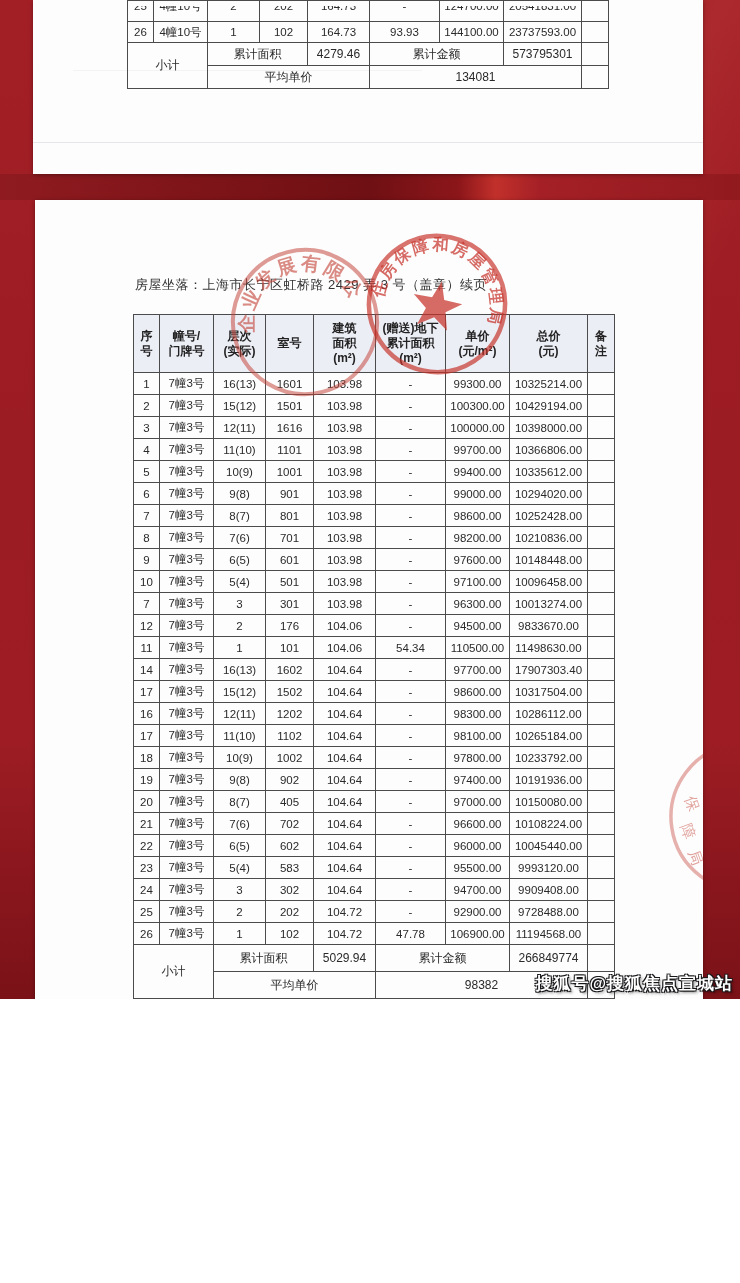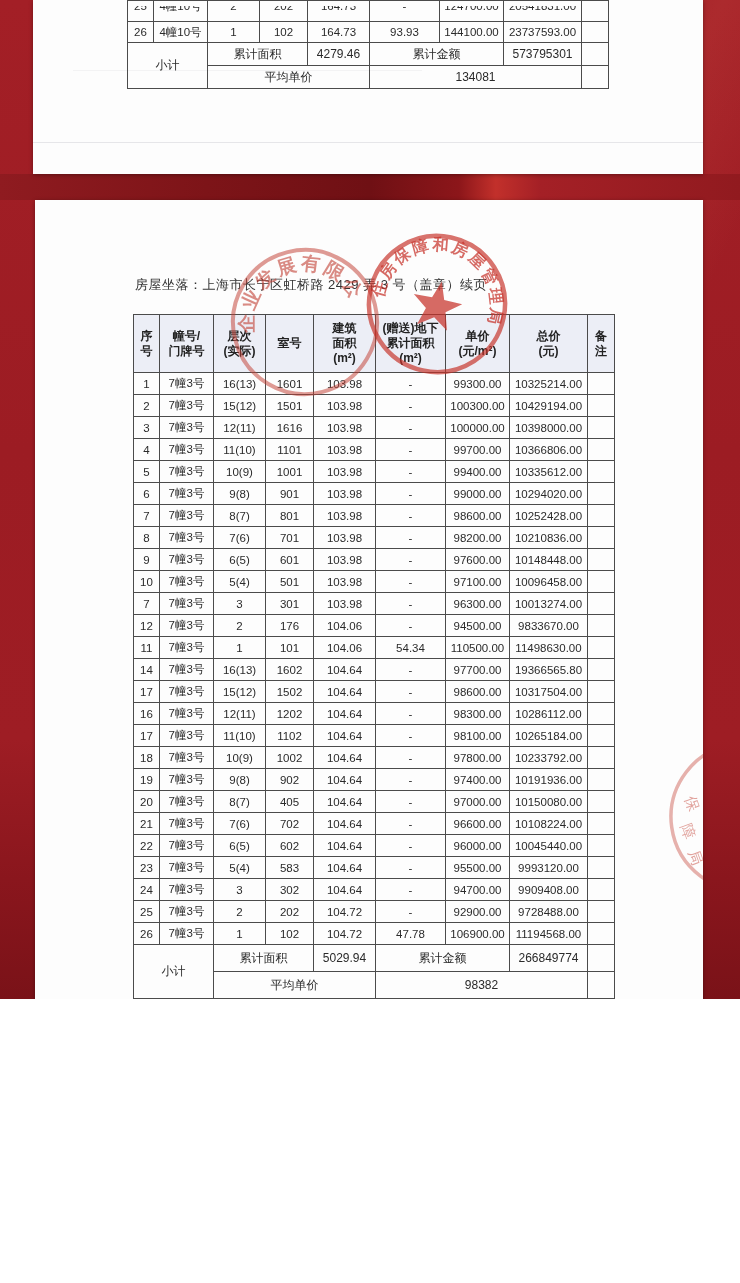--- a/index.html
+++ b/index.html
@@ -347,21 +347,21 @@
             <td></td>
           </tr>
           <tr>
             <td>14</td>
             <td>7幢3号</td>
             <td>16(13)</td>
             <td>1602</td>
             <td>104.64</td>
             <td>-</td>
             <td>97700.00</td>
-            <td>19366565.80</td>
+            <td>17907303.40</td>
             <td></td>
           </tr>
           <tr>
             <td>17</td>
             <td>7幢3号</td>
             <td>15(12)</td>
             <td>1502</td>
             <td>104.64</td>
             <td>-</td>
             <td>98600.00</td>
@@ -531,13 +531,14 @@
     <svg class="stamp stamp-c" width="170" height="170" viewBox="0 0 170 170">
       <circle cx="85" cy="85" r="74" fill="none" stroke="rgba(194,63,51,0.40)" stroke-width="3.5"></circle>
       <text x="28" y="58" font-size="15" fill="rgba(194,63,51,0.48)" transform="rotate(78 28 58)">保</text>
       <text x="20" y="85" font-size="15" fill="rgba(194,63,51,0.48)" transform="rotate(78 20 85)">障</text>
       <text x="24" y="112" font-size="15" fill="rgba(194,63,51,0.48)" transform="rotate(78 24 112)">局</text>
     </svg>
 
     <div class="scanline" style="left:0;top:918px;width:100%;opacity:.8"></div>
   </div>
 
+  <div class="watermark">搜狐号@搜狐焦点宣城站</div>
 </div>
 
 </body></html>

